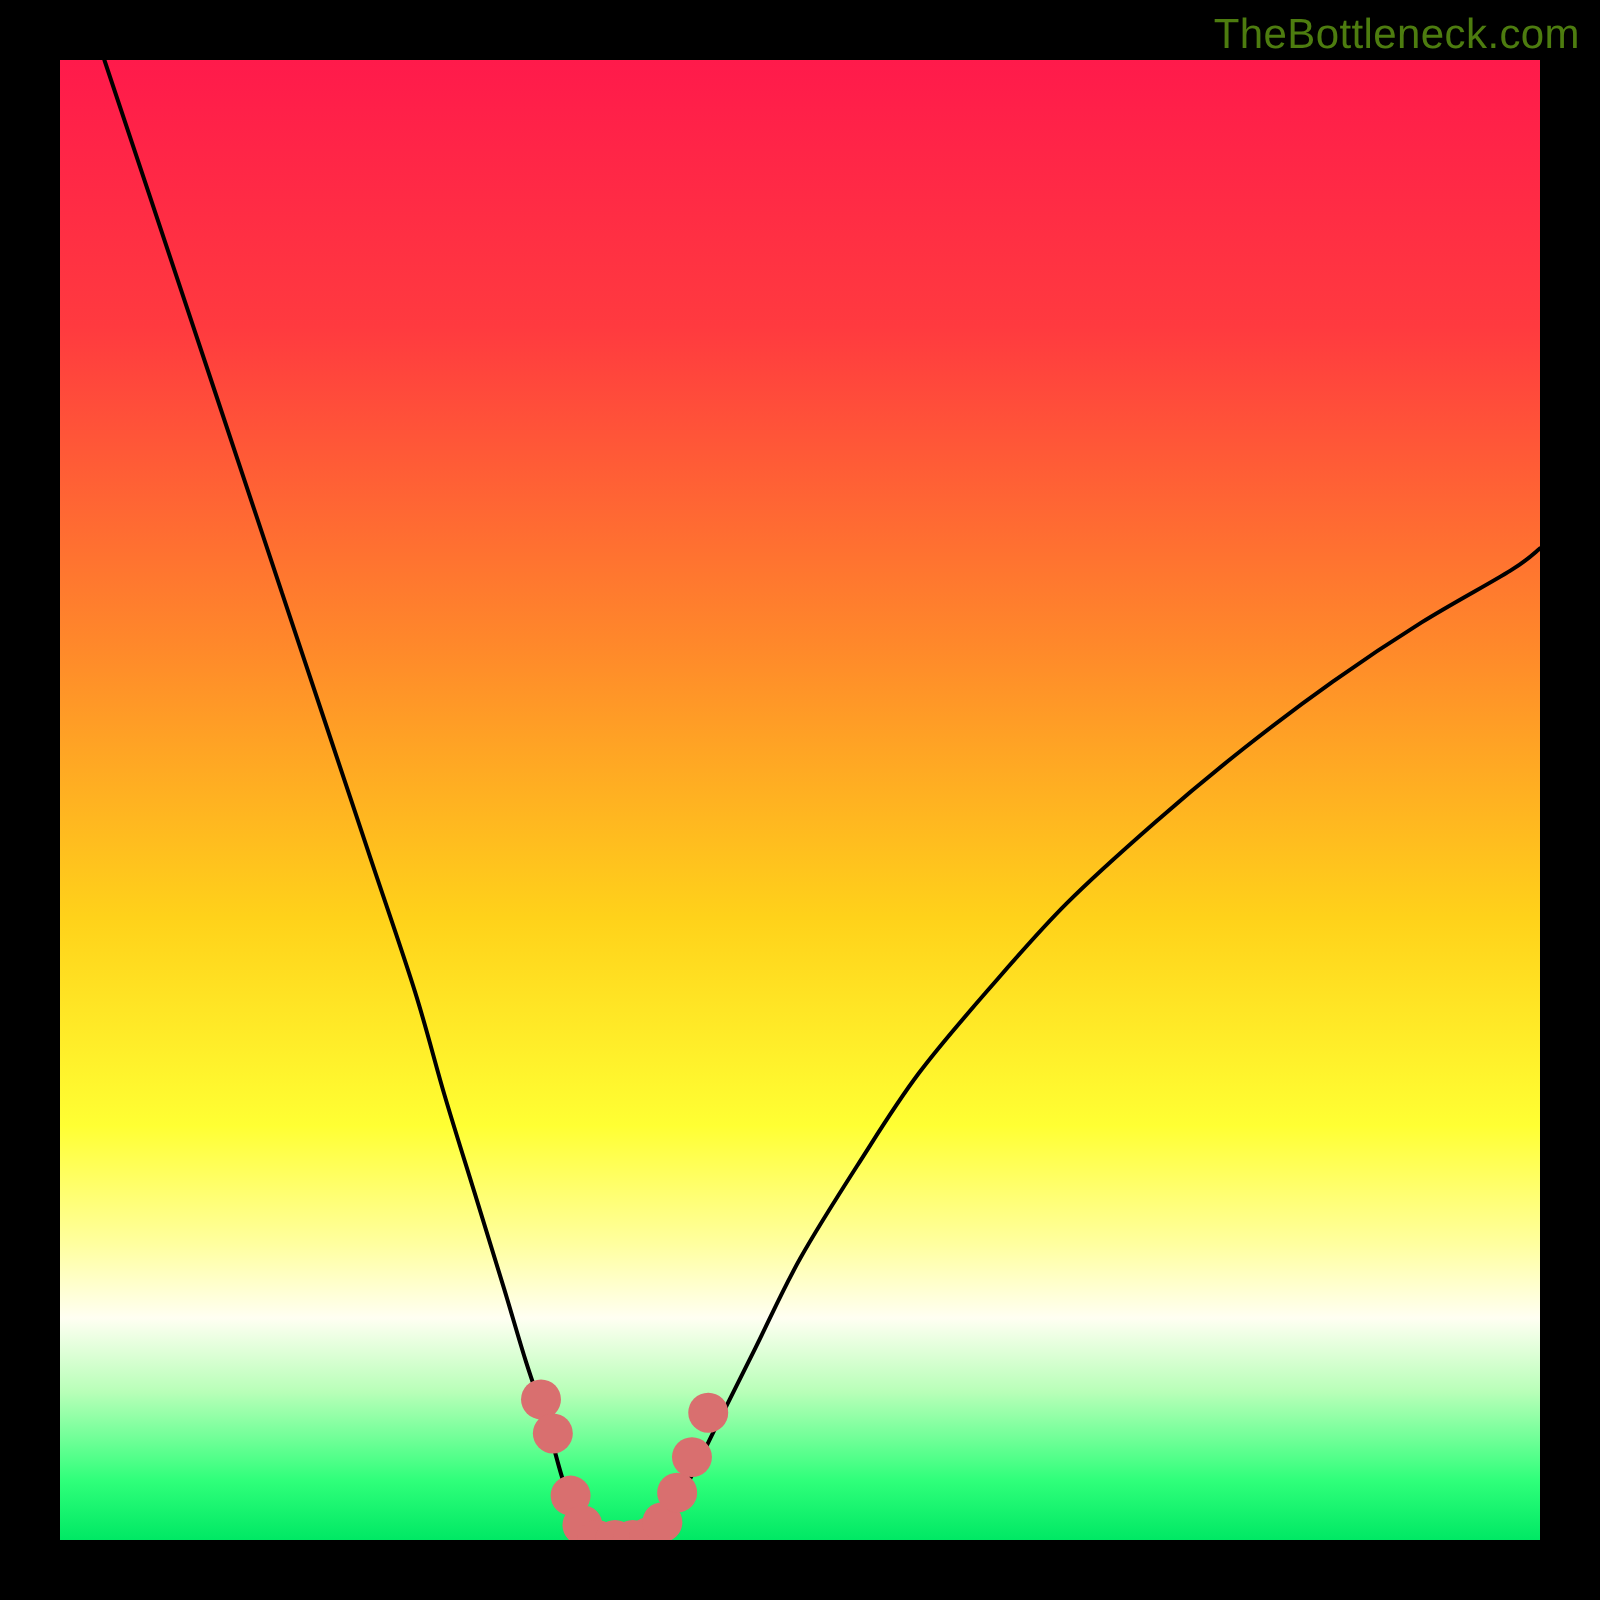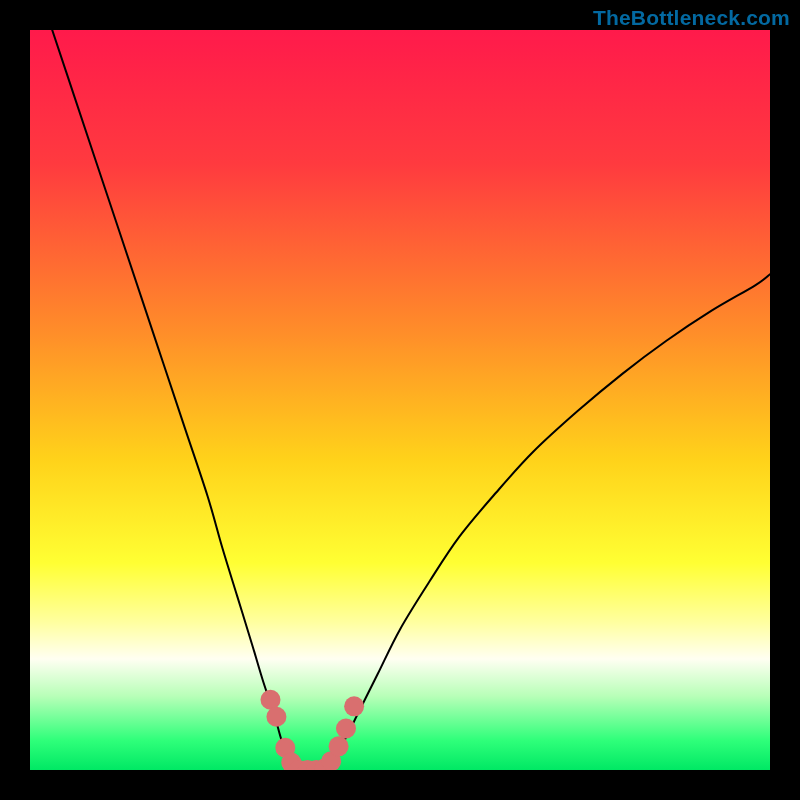--- a/index.html
+++ b/index.html
@@ -22,23 +22,23 @@
     left: 30px;
     top: 30px;
     width: 740px;
     height: 740px;
     overflow: hidden;
   }
   .watermark {
     position: absolute;
     top: 6px;
     right: 10px;
-    color: #0369a1;
+    color: #4d7c0f;
     font-size: 21px;
-    font-weight: 700;
+    font-weight: 400;
     letter-spacing: 0.2px;
   }
   svg { display: block; }
 </style>
 </head>
 <body>
 
 <div class="frame">
   <div class="watermark">TheBottleneck.com</div>
   <div class="plot">

